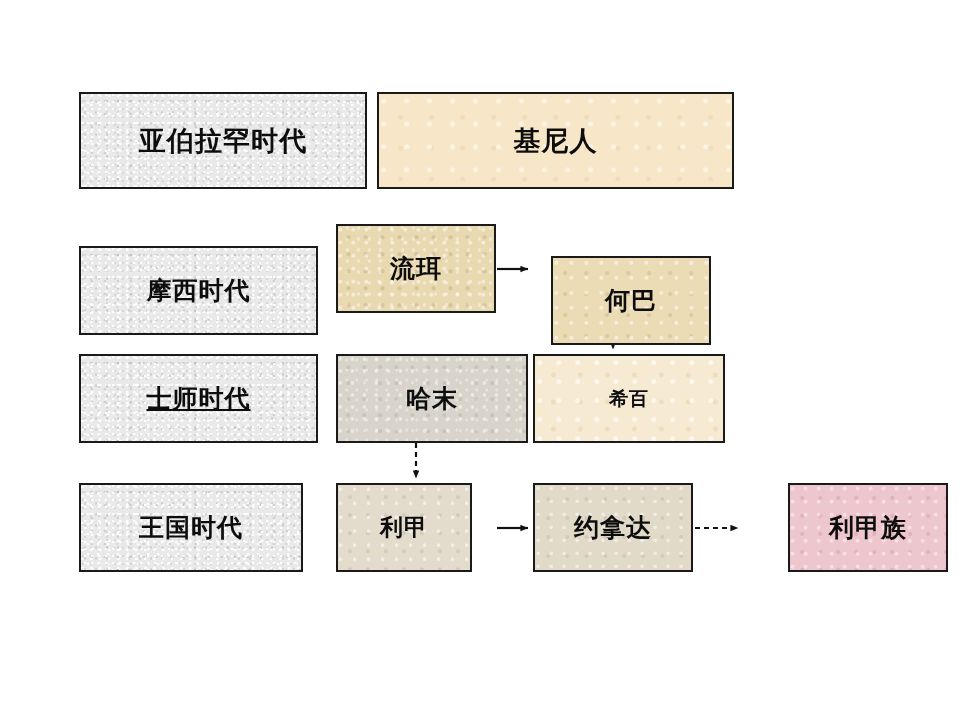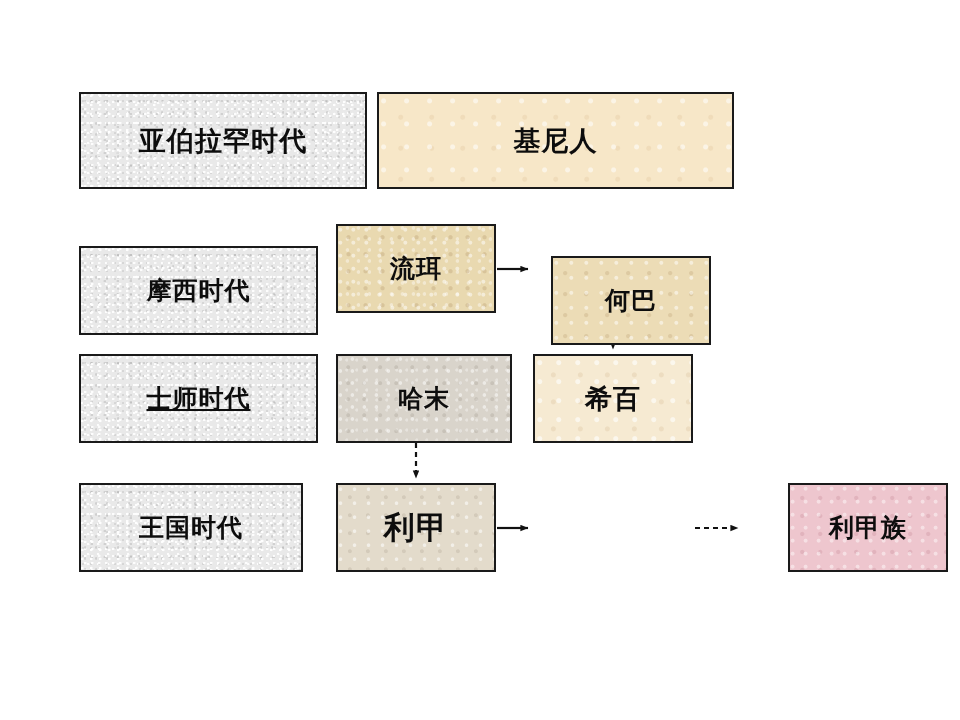--- a/index.html
+++ b/index.html
@@ -173,30 +173,33 @@
   </div>
 
   <div class="node fill-sand" style="left:336px; top:224px; width:160px; height:89px; font-size:25px;">
     <span>流珥</span>
   </div>
 
   <div class="node fill-sand2" style="left:551px; top:224px; width:160px; height:89px; font-size:25px;margin-top:32px;">
     <span>何巴</span>
   </div>
 
-  <div class="node fill-stone" style="left:336px; top:354px; width:176px; height:89px; font-size:25px;">
+  <div class="node fill-stone" style="left:336px; top:354px; width:192px; height:89px; font-size:25px;">
     <span>哈末</span>
   </div>
 
-  <div class="node fill-parchment" style="left:533px; top:354px; width:160px; height:89px; font-size:27px;">
+  <div class="node fill-parchment" style="left:533px; top:354px; width:192px; height:89px; font-size:19px;">
     <span>希百</span>
   </div>
 
-  <div class="node fill-linen" style="left:336px; top:483px; width:160px; height:89px; font-size:31px;">
+  <div class="node fill-linen" style="left:336px; top:483px; width:136px; height:89px; font-size:23px;">
     <span>利甲</span>
   </div>
 
+  <div class="node fill-linen2" style="left:533px; top:483px; width:160px; height:89px; font-size:25px;">
+    <span>约拿达</span>
+  </div>
 
   <div class="node fill-rose" style="left:743px; top:483px; width:160px; height:89px; font-size:25px;">
     <span>利甲族</span>
   </div>
 
 </div>
 
 </body></html>

